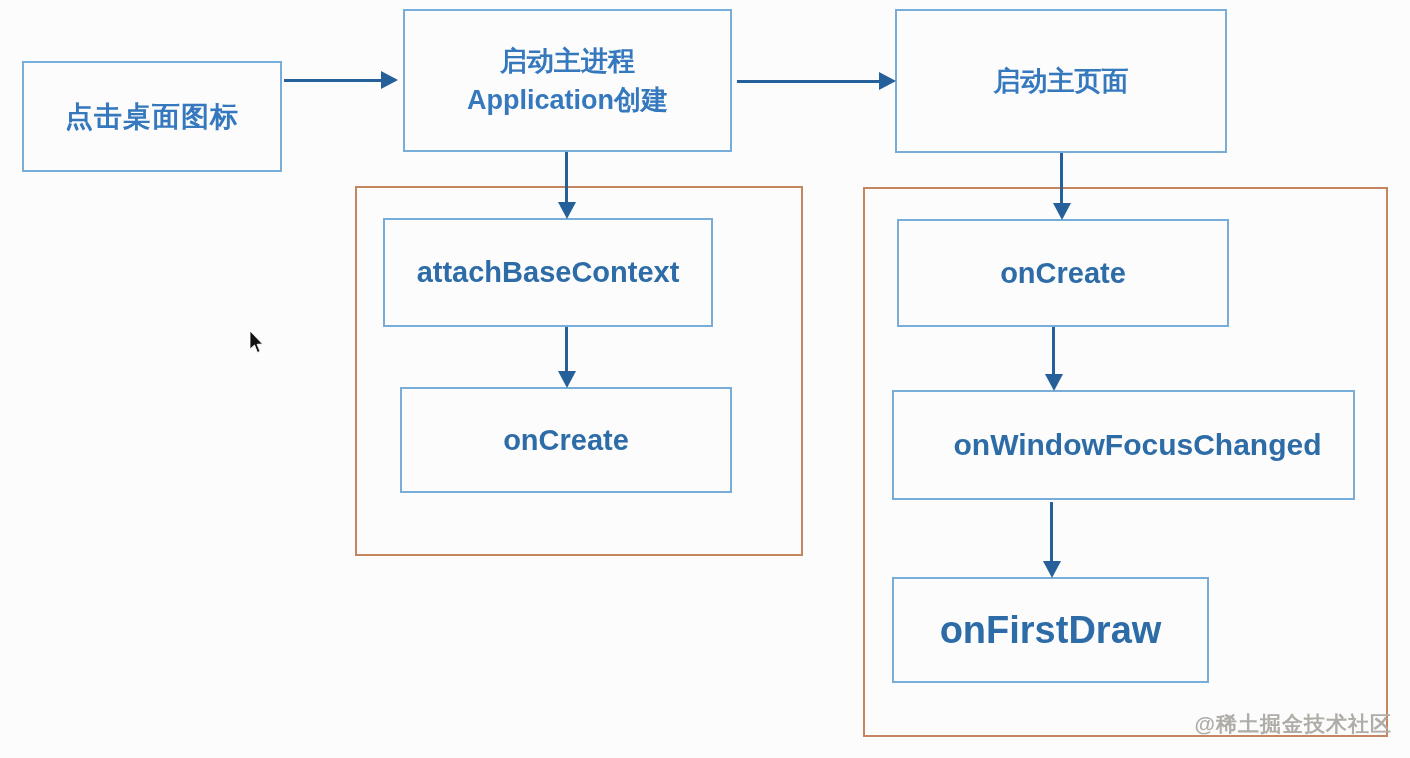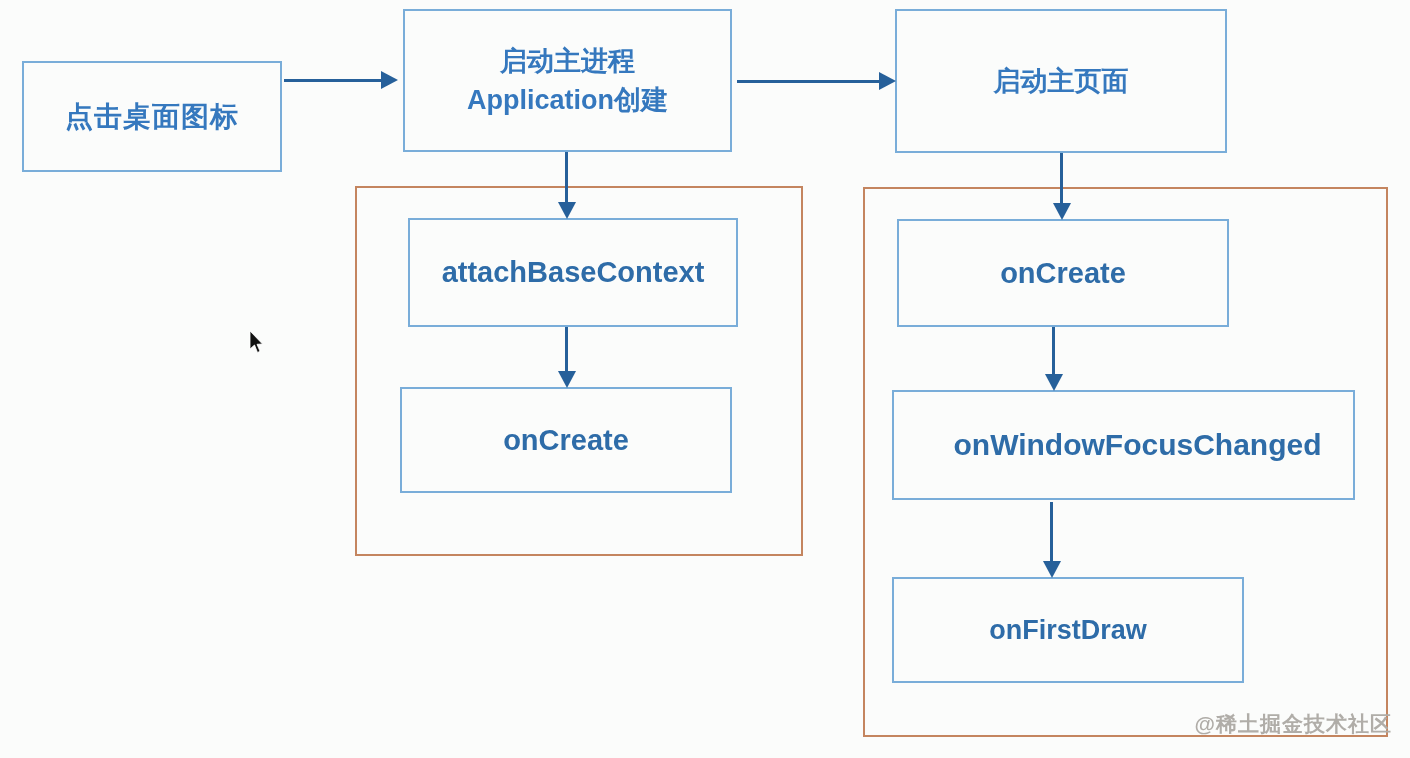--- a/index.html
+++ b/index.html
@@ -34,25 +34,25 @@
   .step2{left:403px;top:9px;width:329px;height:143px;}
   .step3{left:895px;top:9px;width:332px;height:144px;gap:32px;}
   .group{
     position:absolute;
     border:2px solid var(--group-border);
     box-sizing:border-box;
     background:transparent;
   }
   .group-left{left:355px;top:186px;width:448px;height:370px;}
   .group-right{left:863px;top:187px;width:525px;height:550px;}
-  .attach{left:408px;top:218px;width:330px;height:109px;font-size:29px;}
+  .attach{left:383px;top:218px;width:330px;height:109px;font-size:29px;}
   .oncreate-l{left:400px;top:387px;width:332px;height:106px;font-size:29px;}
   .oncreate-r{left:897px;top:219px;width:332px;height:108px;font-size:29px;}
   .owfc{left:892px;top:390px;width:463px;height:110px;font-size:30px;padding-left:28px;}
-  .ofd{left:892px;top:577px;width:352px;height:106px;font-size:27px;}
+  .ofd{left:892px;top:577px;width:317px;height:106px;font-size:38px;}
   .aline{position:absolute;background:var(--arrow);}
   .head-right{position:absolute;width:0;height:0;
     border-top:9px solid transparent;border-bottom:9px solid transparent;
     border-left:17px solid var(--arrow);}
   .head-down{position:absolute;width:0;height:0;
     border-left:9px solid transparent;border-right:9px solid transparent;
     border-top:17px solid var(--arrow);}
   .watermark{
     position:absolute;right:18px;top:710px;
     color:var(--watermark);font-size:21px;font-weight:bold;

